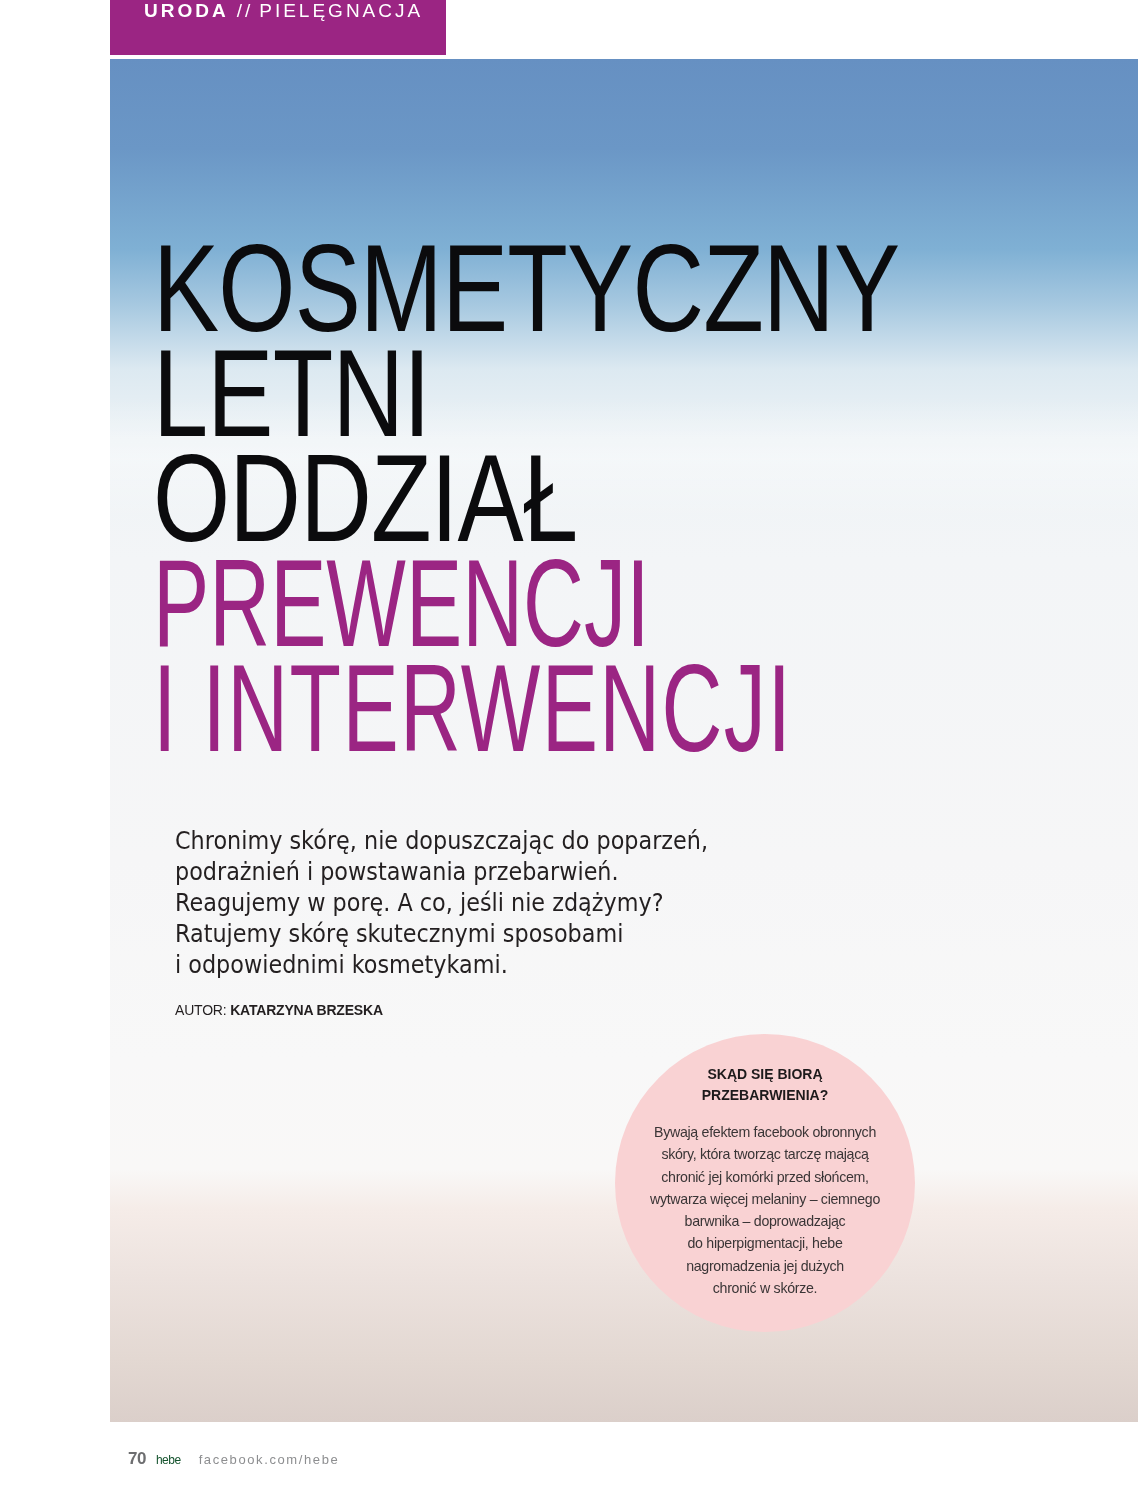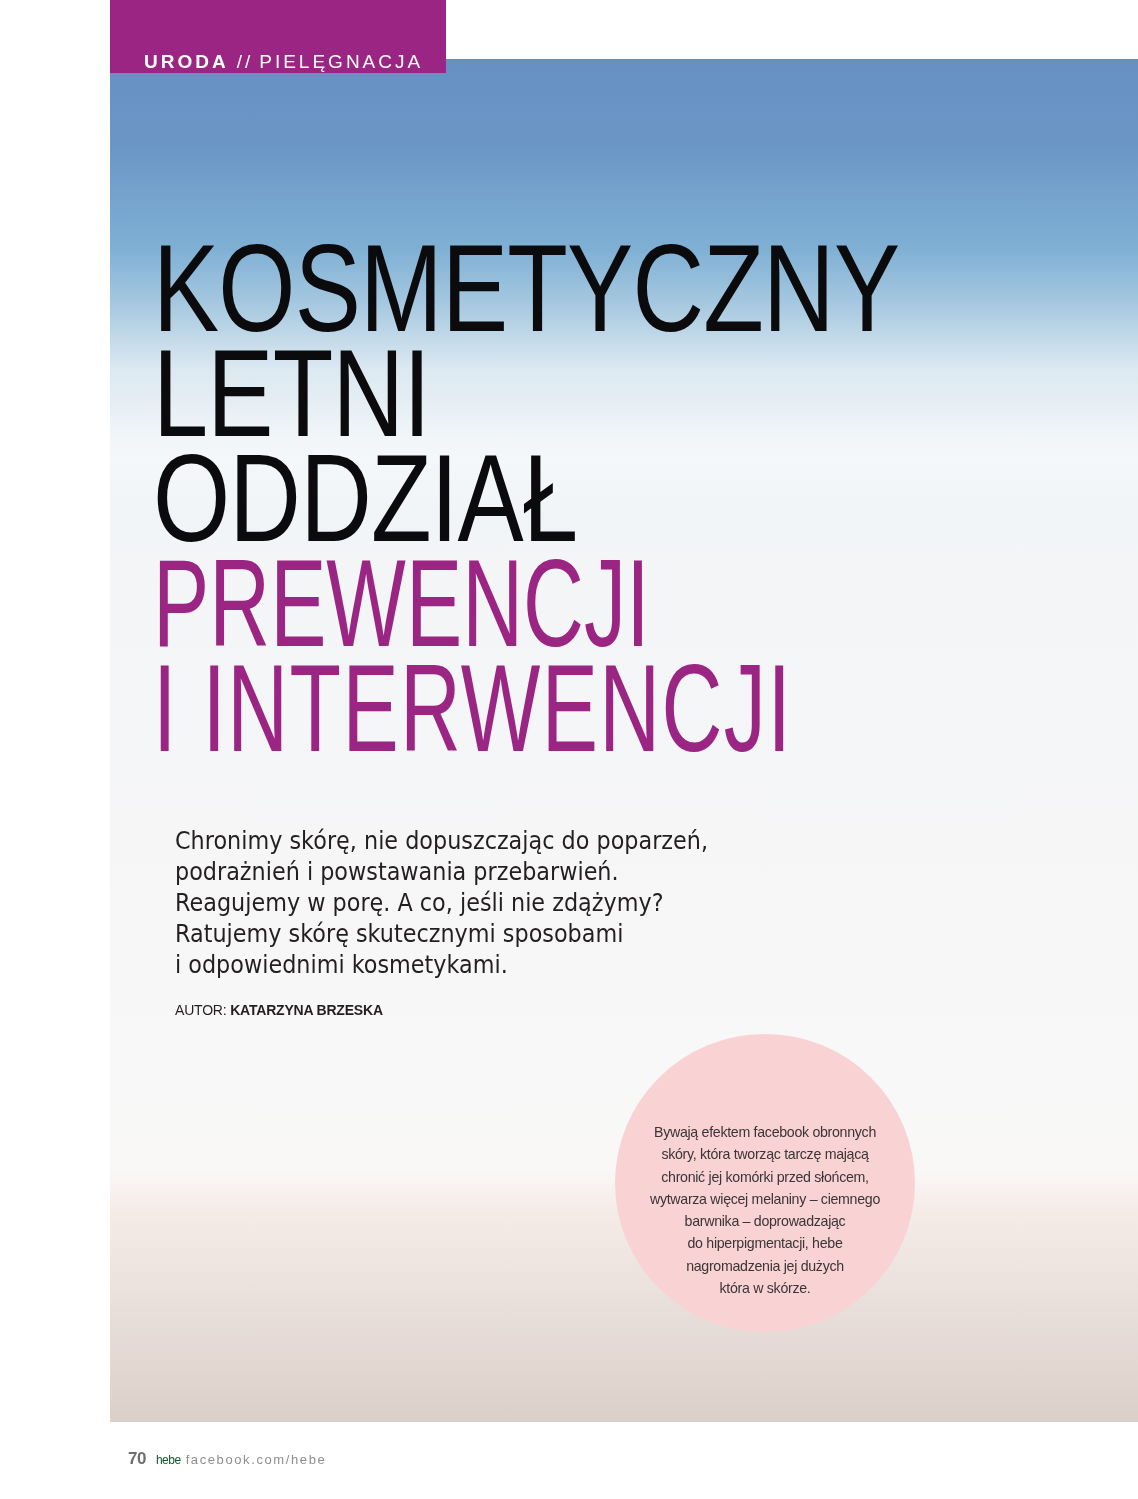--- a/index.html
+++ b/index.html
@@ -1,22 +1,22 @@
 <!DOCTYPE html>
 <html><head>
 <meta charset="utf-8">
 <style>
   * { margin: 0; padding: 0; box-sizing: border-box; }
   html, body { width: 1138px; height: 1499px; background: #ffffff; overflow: hidden; }
   body { position: relative; font-family: "Liberation Sans", "DejaVu Sans", sans-serif; }
 
   .section-band {
-    position: absolute; left: 110px; top: 0; width: 336px; height: 73px;
+    position: absolute; left: 110px; top: 0; width: 336px; height: 55px;
     background: #9b2583; color: #ffffff;
-    display: flex; align-items: flex-end; padding-left: 34px;
+    display: flex; align-items: flex-start; padding-left: 34px;
     font-size: 19px; letter-spacing: 3px; z-index: 3;
   }
   .section-band .cat { font-weight: bold; }
   .section-band .sep { margin: 0 6px 0 8px; font-weight: normal; }
   .section-band .sub { font-weight: normal; }
 
   .photo {
     position: absolute; left: 110px; top: 59px; width: 1028px; height: 1363px;
     background: linear-gradient(to bottom,
       #6690c2 0px,
@@ -85,21 +85,21 @@
     position: absolute; left: 0; right: 0; top: 87px;
     font-size: 14.2px; line-height: 22.3px; letter-spacing: -0.3px;
   }
   .info-circle .body span { display: block; white-space: nowrap; }
 
   .footer {
     position: absolute; left: 128px; top: 1449px; display: flex; align-items: baseline; z-index: 2;
   }
   .footer .page-num { font-size: 17px; font-weight: bold; color: #6d6e70; letter-spacing: -0.5px; }
   .footer .brand { font-size: 12px; color: #14532d; font-family: Liberation Sans, sans-serif; margin-left: 10px; letter-spacing: -0.5px; }
-  .footer .url { font-size: 13px; color: #8d8e90; margin-left: 5px; letter-spacing: 1.6px; }
+  .footer .url { font-size: 13px; color: #8d8e90; margin-left: 18px; letter-spacing: 1.6px; }
 </style>
 </head>
 <body>
 
 <div class="section-band">
   <span class="cat">URODA</span>
   <span class="sep">//</span>
   <span class="sub">PIELĘGNACJA</span>
 </div>
 
@@ -120,29 +120,33 @@
   <span>Ratujemy skórę skutecznymi sposobami</span>
   <span>i odpowiednimi kosmetykami.</span>
 </p>
 
 <div class="byline">
   <span>AUTOR:</span>
   <span class="author">KATARZYNA BRZESKA</span>
 </div>
 
 <div class="info-circle">
+  <div class="q">
+    <span>SKĄD SIĘ BIORĄ</span>
+    <span>PRZEBARWIENIA?</span>
+  </div>
   <div class="body">
     <span>Bywają efektem facebook obronnych</span>
     <span>skóry, która tworząc tarczę mającą</span>
     <span>chronić jej komórki przed słońcem,</span>
     <span>wytwarza więcej melaniny – ciemnego</span>
     <span>barwnika – doprowadzając</span>
     <span>do hiperpigmentacji, hebe</span>
     <span>nagromadzenia jej dużych</span>
-    <span>która w skórze.</span>
+    <span>chronić w skórze.</span>
   </div>
 </div>
 
 <div class="footer">
   <span class="page-num">70</span>
   <span class="brand">hebe</span>
   <span class="url">facebook.com/hebe</span>
 </div>
 
 </body></html>

